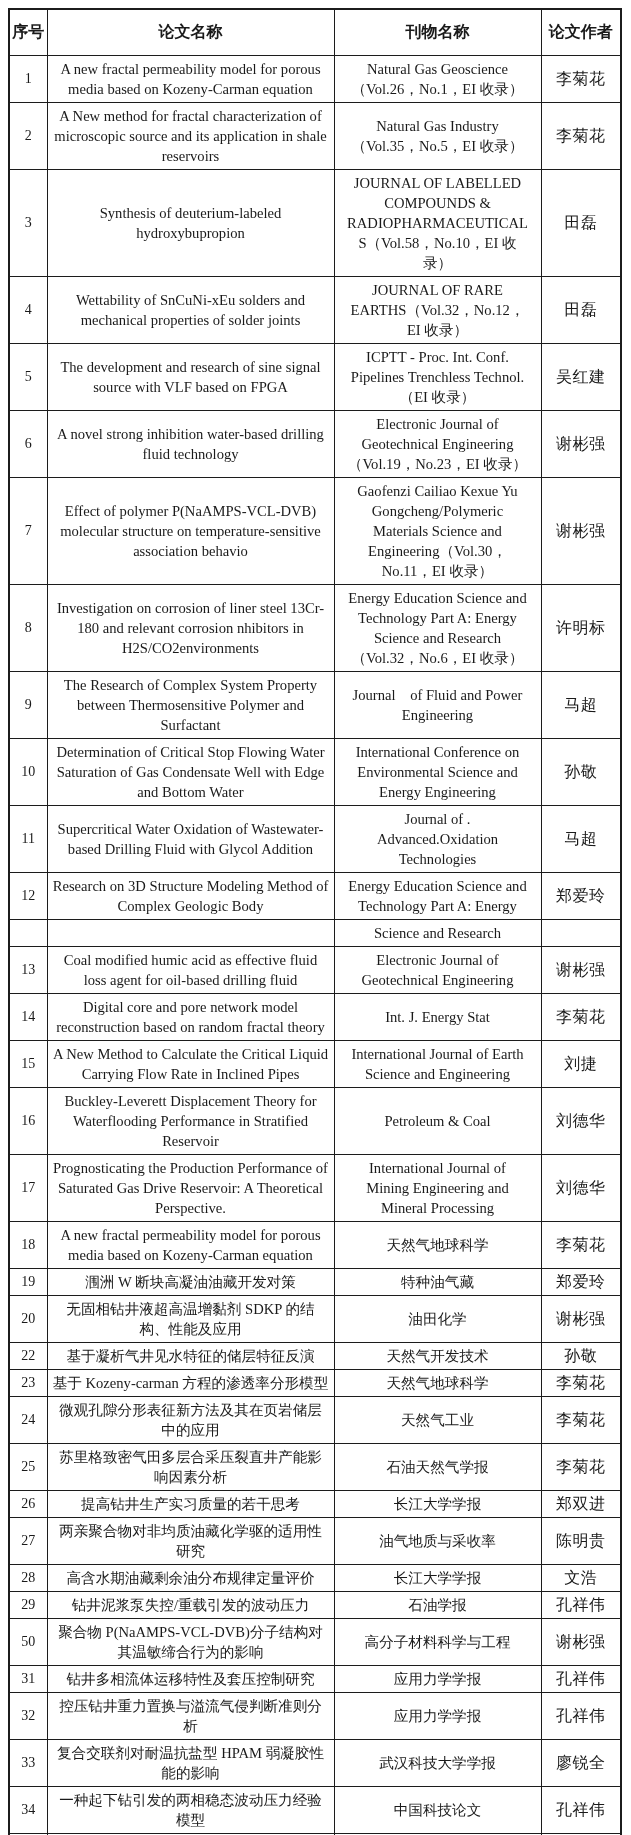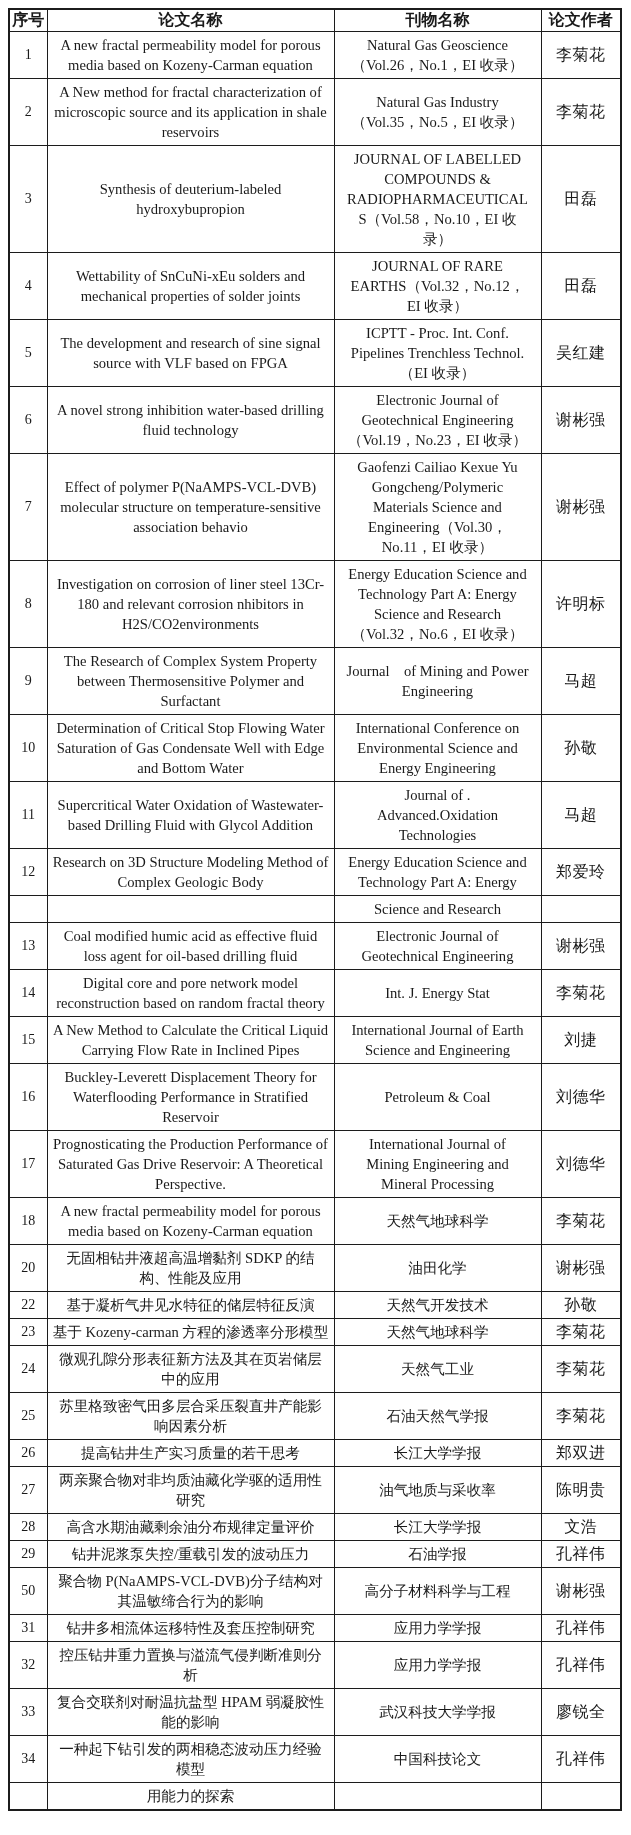--- a/index.html
+++ b/index.html
@@ -27,21 +27,21 @@
   }
   .pub-table th, .pub-table td {
     border: 1px solid #1c1c1c;
     text-align: center;
     vertical-align: middle;
     overflow: hidden;
   }
   .pub-table th {
     font-size: 16px;
     font-weight: bold;
-    padding: 0 2px;
+    padding: 12px 2px;
     white-space: nowrap;
   }
   .pub-table td {
     font-size: 14.6px;
     line-height: 20px;
     padding: 3px 4px;
     white-space: pre-wrap;
     word-wrap: break-word;
   }
   .pub-table td.cell-no { font-size: 14px; }
@@ -117,21 +117,21 @@
         </tr>
         <tr>
           <td class="cell-no">8</td>
           <td class="cell-title">Investigation on corrosion of liner steel 13Cr-180 and relevant corrosion nhibitors in H2S/CO2environments</td>
           <td class="cell-journal">Energy Education Science and Technology Part A: Energy Science and Research（Vol.32，No.6，EI 收录）</td>
           <td class="cell-author">许明标</td>
         </tr>
         <tr>
           <td class="cell-no">9</td>
           <td class="cell-title">The Research of Complex System Property between Thermosensitive Polymer and Surfactant</td>
-          <td class="cell-journal">Journal    of Mining and Power Engineering</td>
+          <td class="cell-journal">Journal    of Fluid and Power Engineering</td>
           <td class="cell-author">马超</td>
         </tr>
         <tr>
           <td class="cell-no">10</td>
           <td class="cell-title">Determination of Critical Stop Flowing Water Saturation of Gas Condensate Well with Edge and Bottom Water</td>
           <td class="cell-journal">International Conference on Environmental Science and Energy Engineering</td>
           <td class="cell-author">孙敬</td>
         </tr>
         <tr>
           <td class="cell-no">11</td>
@@ -179,20 +179,26 @@
           <td class="cell-no">17</td>
           <td class="cell-title">Prognosticating the Production Performance of Saturated Gas Drive Reservoir: A Theoretical Perspective.</td>
           <td class="cell-journal">International Journal of Mining Engineering and Mineral Processing</td>
           <td class="cell-author">刘德华</td>
         </tr>
         <tr>
           <td class="cell-no">18</td>
           <td class="cell-title">A new fractal permeability model for porous media based on Kozeny-Carman equation</td>
           <td class="cell-journal">天然气地球科学</td>
           <td class="cell-author">李菊花</td>
+        </tr>
+        <tr>
+          <td class="cell-no">19</td>
+          <td class="cell-title">涠洲 W 断块高凝油油藏开发对策</td>
+          <td class="cell-journal">特种油气藏</td>
+          <td class="cell-author">郑爱玲</td>
         </tr>
         <tr>
           <td class="cell-no">20</td>
           <td class="cell-title">无固相钻井液超高温增黏剂 SDKP 的结构、性能及应用</td>
           <td class="cell-journal">油田化学</td>
           <td class="cell-author">谢彬强</td>
         </tr>
         <tr>
           <td class="cell-no">22</td>
           <td class="cell-title">基于凝析气井见水特征的储层特征反演</td>

